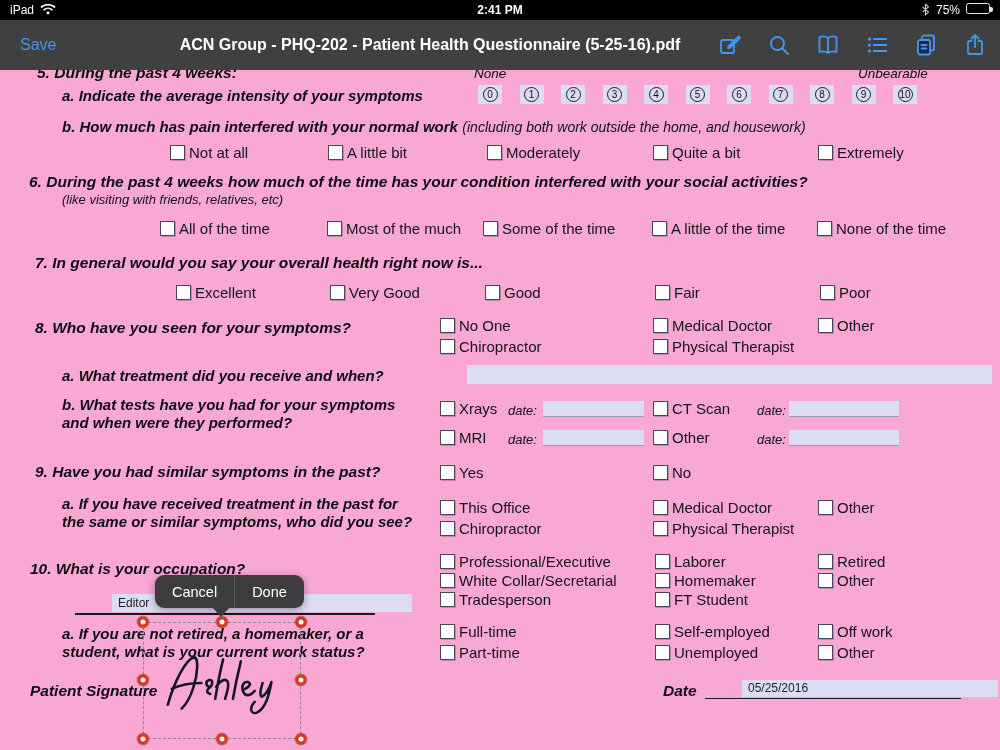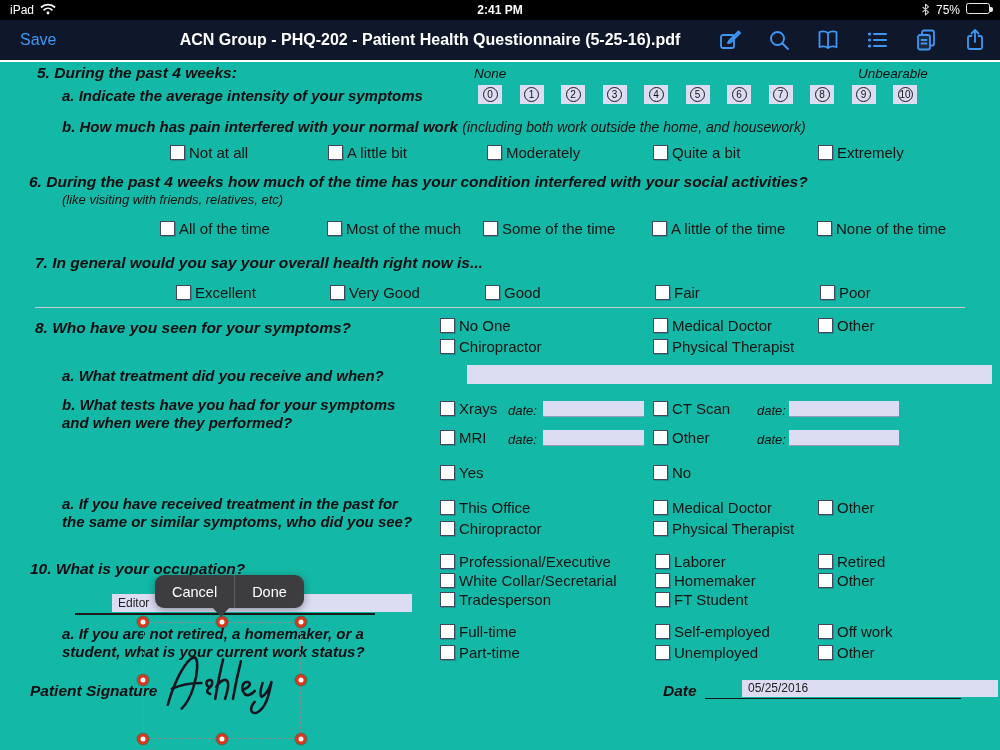--- a/index.html
+++ b/index.html
@@ -10,29 +10,29 @@
   
   .statusbar { position:absolute; top:0; left:0; width:1000px; height:20px; background:#000;
     color:#fff; font-size:12px; display:flex; align-items:center; justify-content:space-between; padding:0 10px; z-index:50; }
   .sb-left, .sb-right { display:flex; align-items:flex-start; gap:6px; }
   .sb-time { position:absolute; left:0; right:0; text-align:center; font-weight:bold; font-size:12px; }
   .batt { position:relative; width:24px; height:11px; border:1px solid #e8e8e8; border-radius:2.5px; padding:1px; }
   .batt .fill { width:74%; height:100%; background:#39d158; border-radius:1px; }
   .batt:after { content:""; position:absolute; right:-3.5px; top:2.5px; width:2.5px; height:5px; background:#e8e8e8; border-radius:0 2px 2px 0; }
 
   
-  .toolbar { position:absolute; top:20px; left:0; width:1000px; height:40px; background:#0f172a;
+  .toolbar { position:absolute; top:20px; left:0; width:1000px; height:50px; background:#404040;
     display:flex; align-items:center; z-index:50; }
   .save { position:absolute; left:20px; color:#3f97f5; font-size:16px; cursor:pointer; }
   .ttl { position:absolute; left:110px; width:640px; text-align:center; color:#fff; font-size:16px; font-weight:bold; white-space:nowrap; }
   .ticons { position:absolute; right:12px; display:flex; align-items:center; gap:23px; }
   .ticon { width:26px; height:26px; display:flex; align-items:center; justify-content:center; cursor:pointer; }
 
   
-  .doc { position:absolute; top:62px; left:0; width:1000px; height:688px; background:#14b8a6; color:#111; }
+  .doc { position:absolute; top:62px; left:0; width:1000px; height:688px; background:#f9a8d4; color:#111; }
   .abs { position:absolute; }
   .qh { font-weight:bold; font-style:italic; font-size:15.5px; color:#0d0d12; white-space:nowrap; }
   .qsub { font-weight:bold; font-style:italic; font-size:15px; color:#0d0d12; white-space:nowrap; }
   .qnote { font-style:italic; font-size:13px; color:#111; white-space:nowrap; }
   .scaleword { font-style:italic; font-size:13.5px; color:#0d0d12; white-space:nowrap; }
 
   .cb { position:absolute; display:flex; align-items:center; gap:4px; }
   .cbbox { width:15px; height:15px; background:#fff; border:1.6px solid #454560; flex:none;
     box-shadow:1px 1px 0 rgba(60,60,90,.3); cursor:pointer; }
   .cblbl { font-size:15px; color:#141414; white-space:nowrap; }
@@ -303,20 +303,21 @@
     <div class="abs qnote" style="left:508px;top:370px">date:</div>
     <div class="dfield" style="left:543px;top:368px;width:101px;height:16px"></div>
 
     <div class="cb" style="left:653px;top:367px">
       <span class="cbbox"></span>
         <span class="cblbl">Other</span>
       </div>
     <div class="abs qnote" style="left:757px;top:370px">date:</div>
     <div class="dfield" style="left:789px;top:368px;width:110px;height:16px"></div>
 
+    <div class="abs qh" style="left:35px;top:401px">9. Have you had similar symptoms in the past?</div>
     <div class="cb" style="left:440px;top:402px">
       <span class="cbbox"></span>
         <span class="cblbl">Yes</span>
       </div>
     <div class="cb" style="left:653px;top:402px">
       <span class="cbbox"></span>
         <span class="cblbl">No</span>
       </div>
 
     <div class="abs qsub" style="left:62px;top:433px">a. If you have received treatment in the past for</div>

